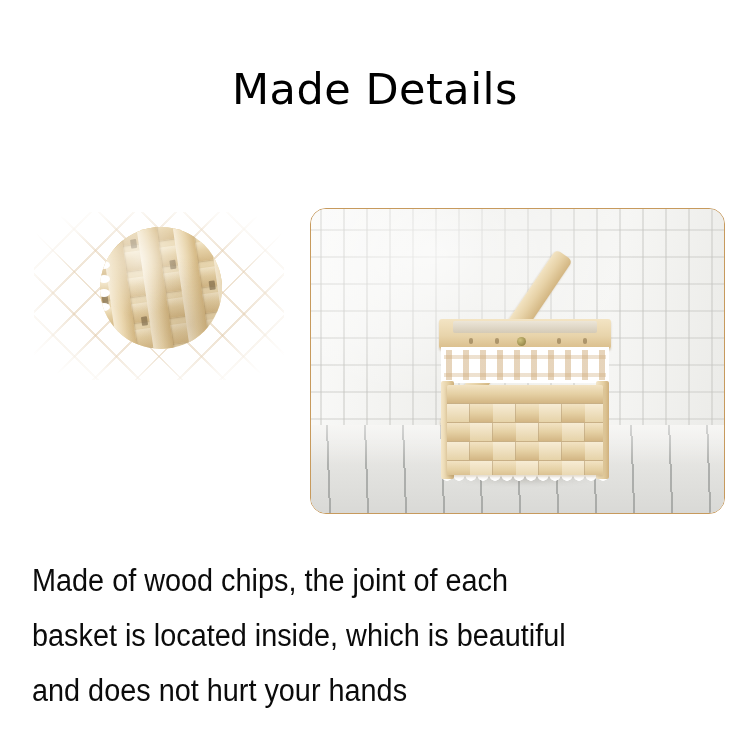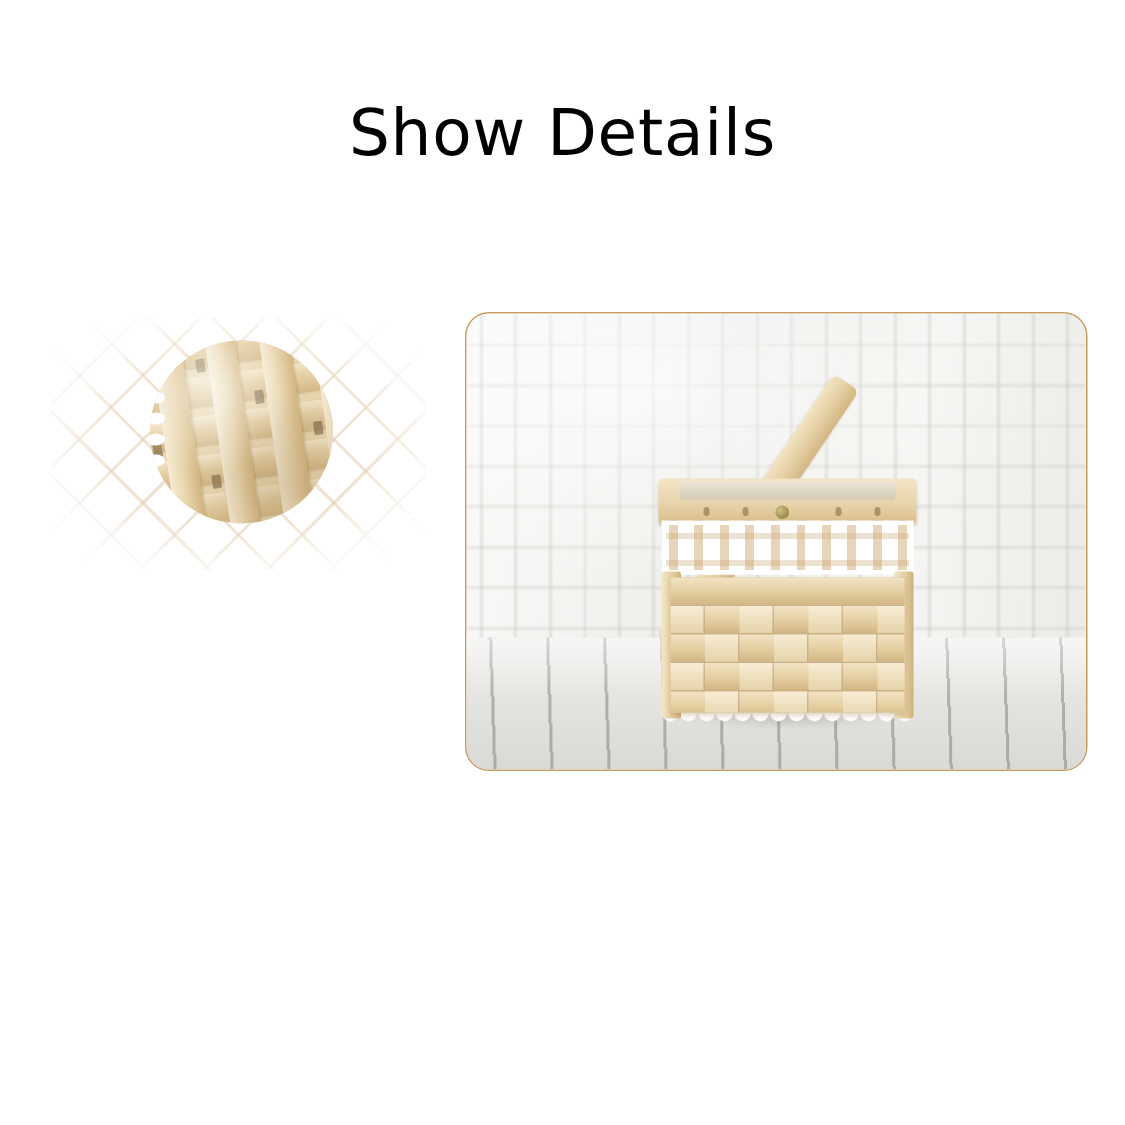--- a/index.html
+++ b/index.html
@@ -343,21 +343,21 @@
     white-space: nowrap;
     transform: scaleX(0.93);
     transform-origin: left center;
   }
 </style>
 </head>
 <body>
 
 <div class="page">
 
-  <div class="title">Show Details</div>
+  <div class="title">Made Details</div>
 
   <div class="detail-block">
     <div class="lattice"></div>
 
     <div class="weave-circle">
       <div class="wv">
         <div class="wv-h" style="top:6px"></div>
         <div class="wv-h" style="top:32px"></div>
         <div class="wv-h" style="top:58px"></div>
         <div class="wv-h" style="top:84px"></div>
@@ -429,14 +429,19 @@
         <div class="blk" style="left:46px; top:57px"></div>
         <div class="blk" style="left:92px; top:57px"></div>
         <div class="blk" style="left:138px;top:57px"></div>
         <div class="blk" style="left:23px; top:76px"></div>
         <div class="blk" style="left:69px; top:76px"></div>
         <div class="blk" style="left:115px;top:76px"></div>
       </div>
     </div>
   </div>
 
+  <div class="caption">
+    <div class="line">Made of wood chips, the joint of each</div>
+    <div class="line">basket is located inside, which is beautiful</div>
+    <div class="line">and does not hurt your hands</div>
+  </div>
 
 </div>
 
 </body></html>

